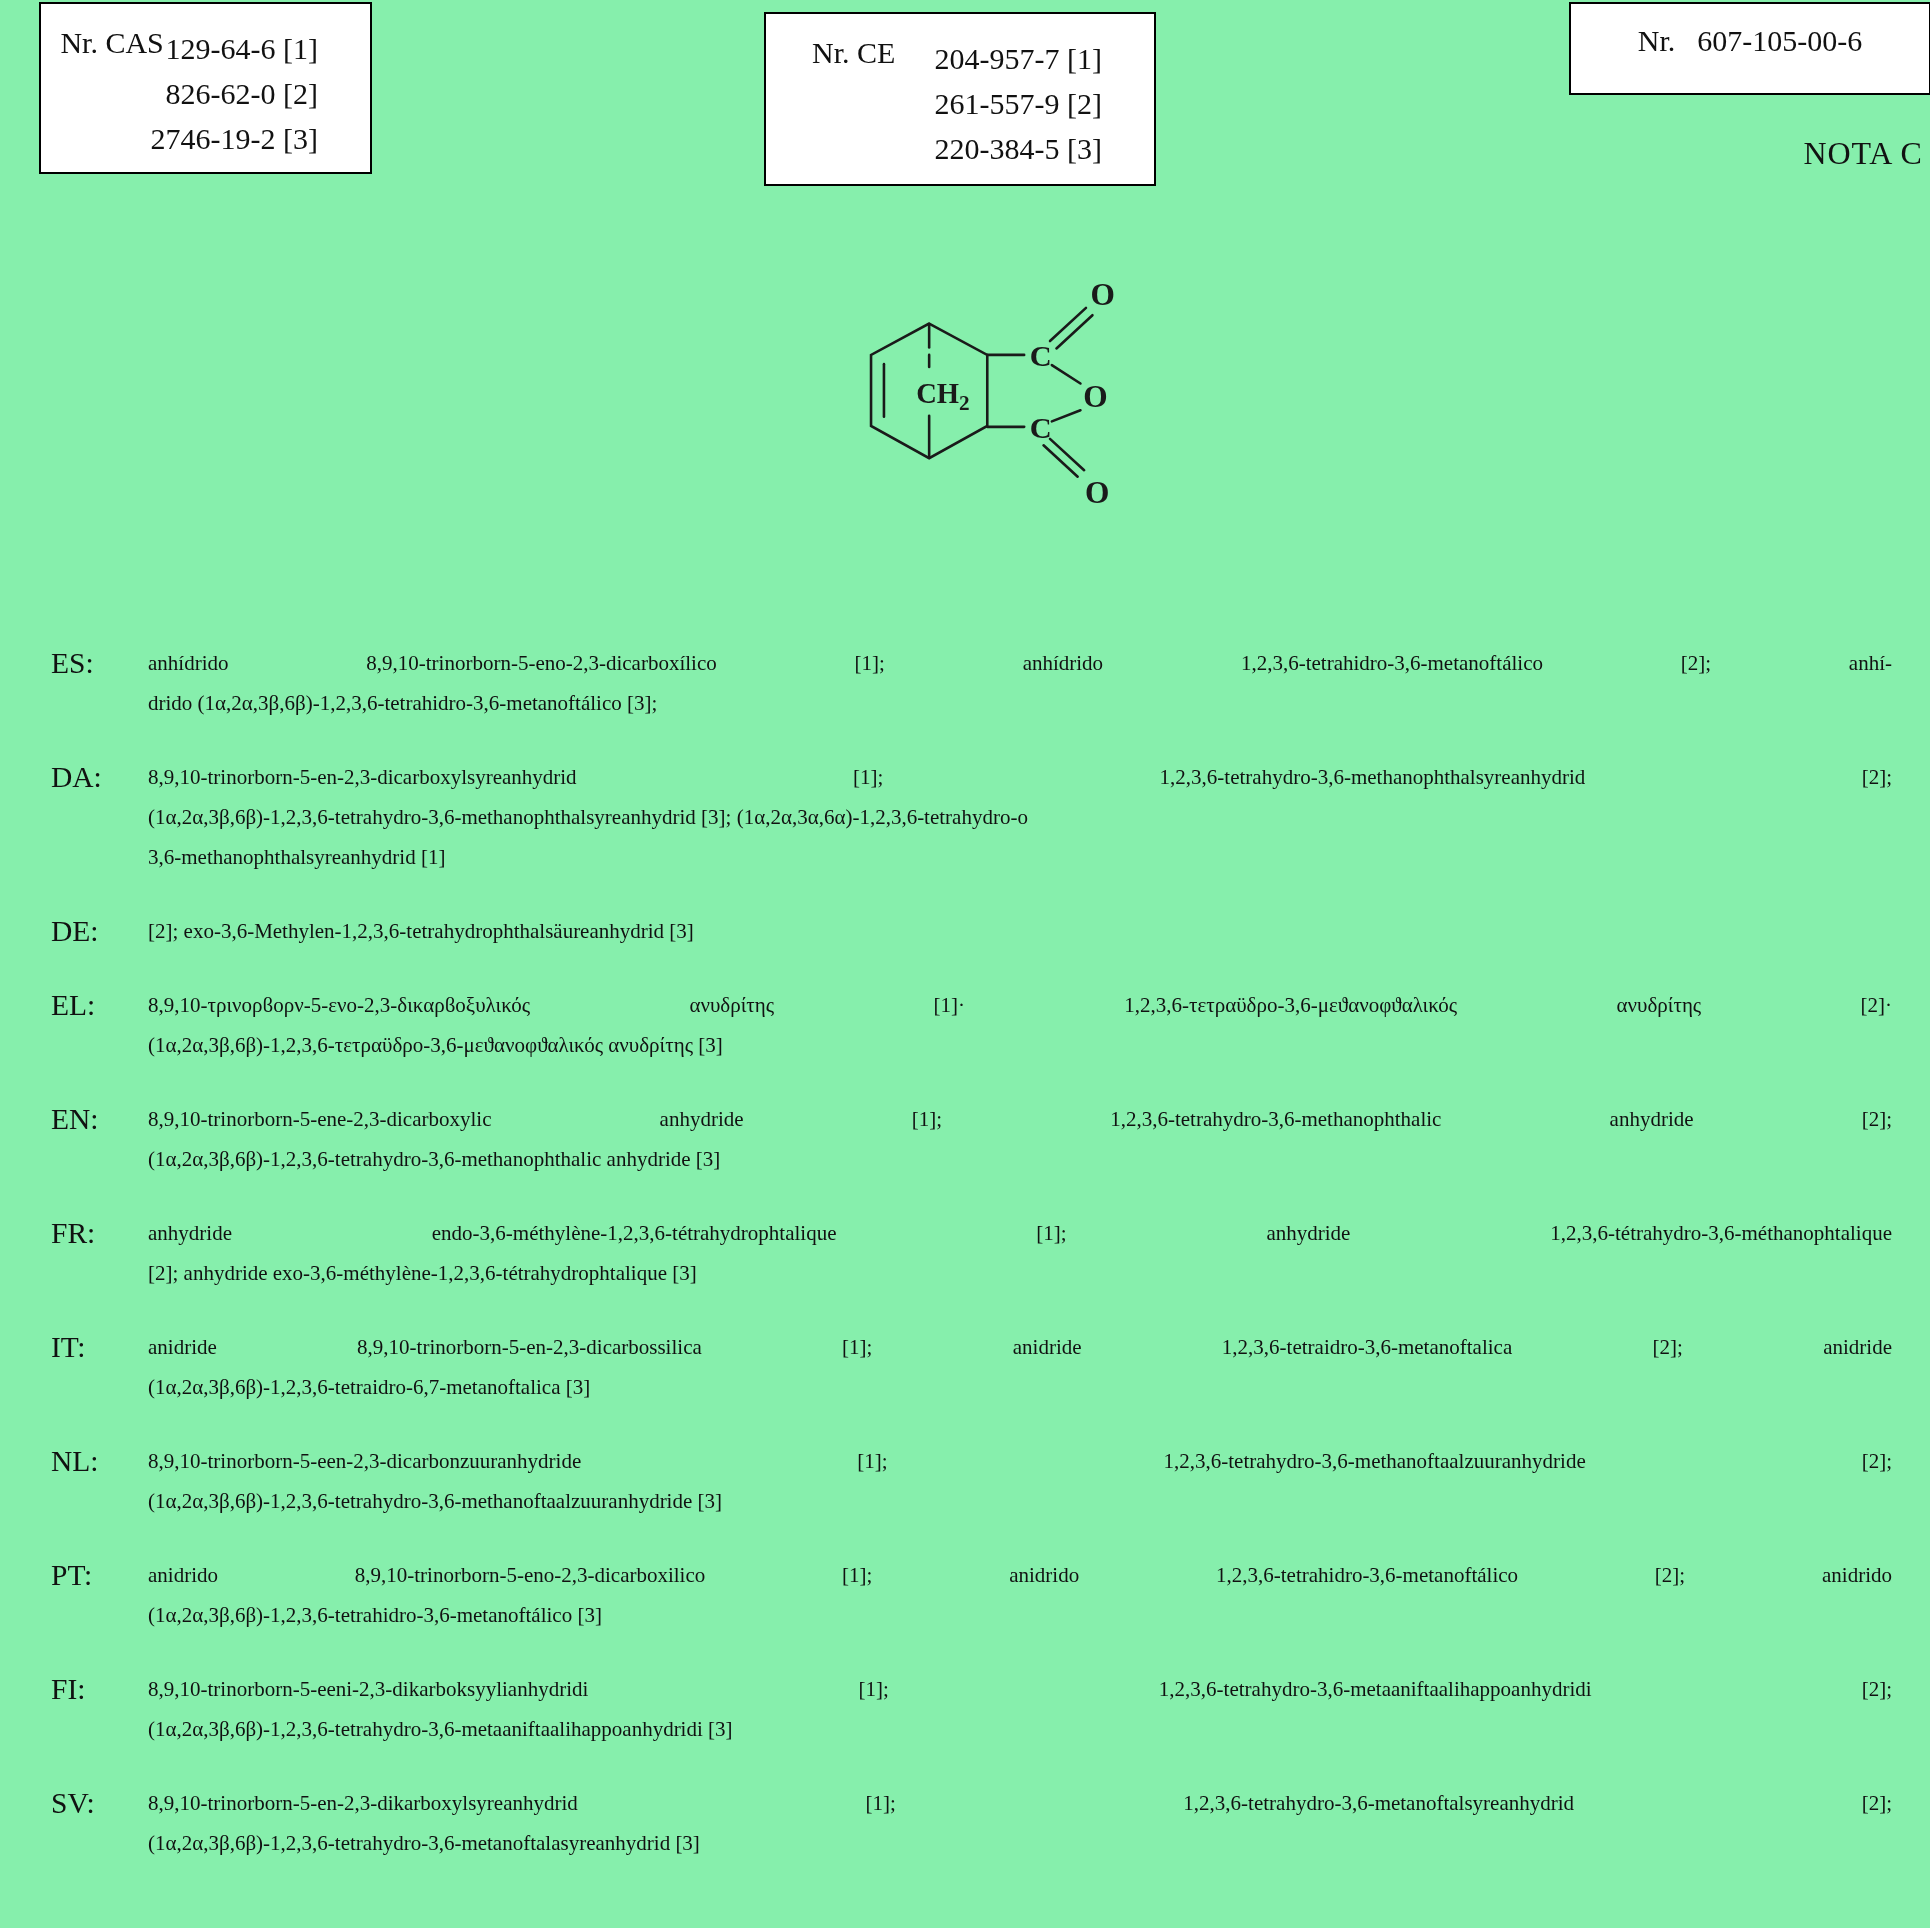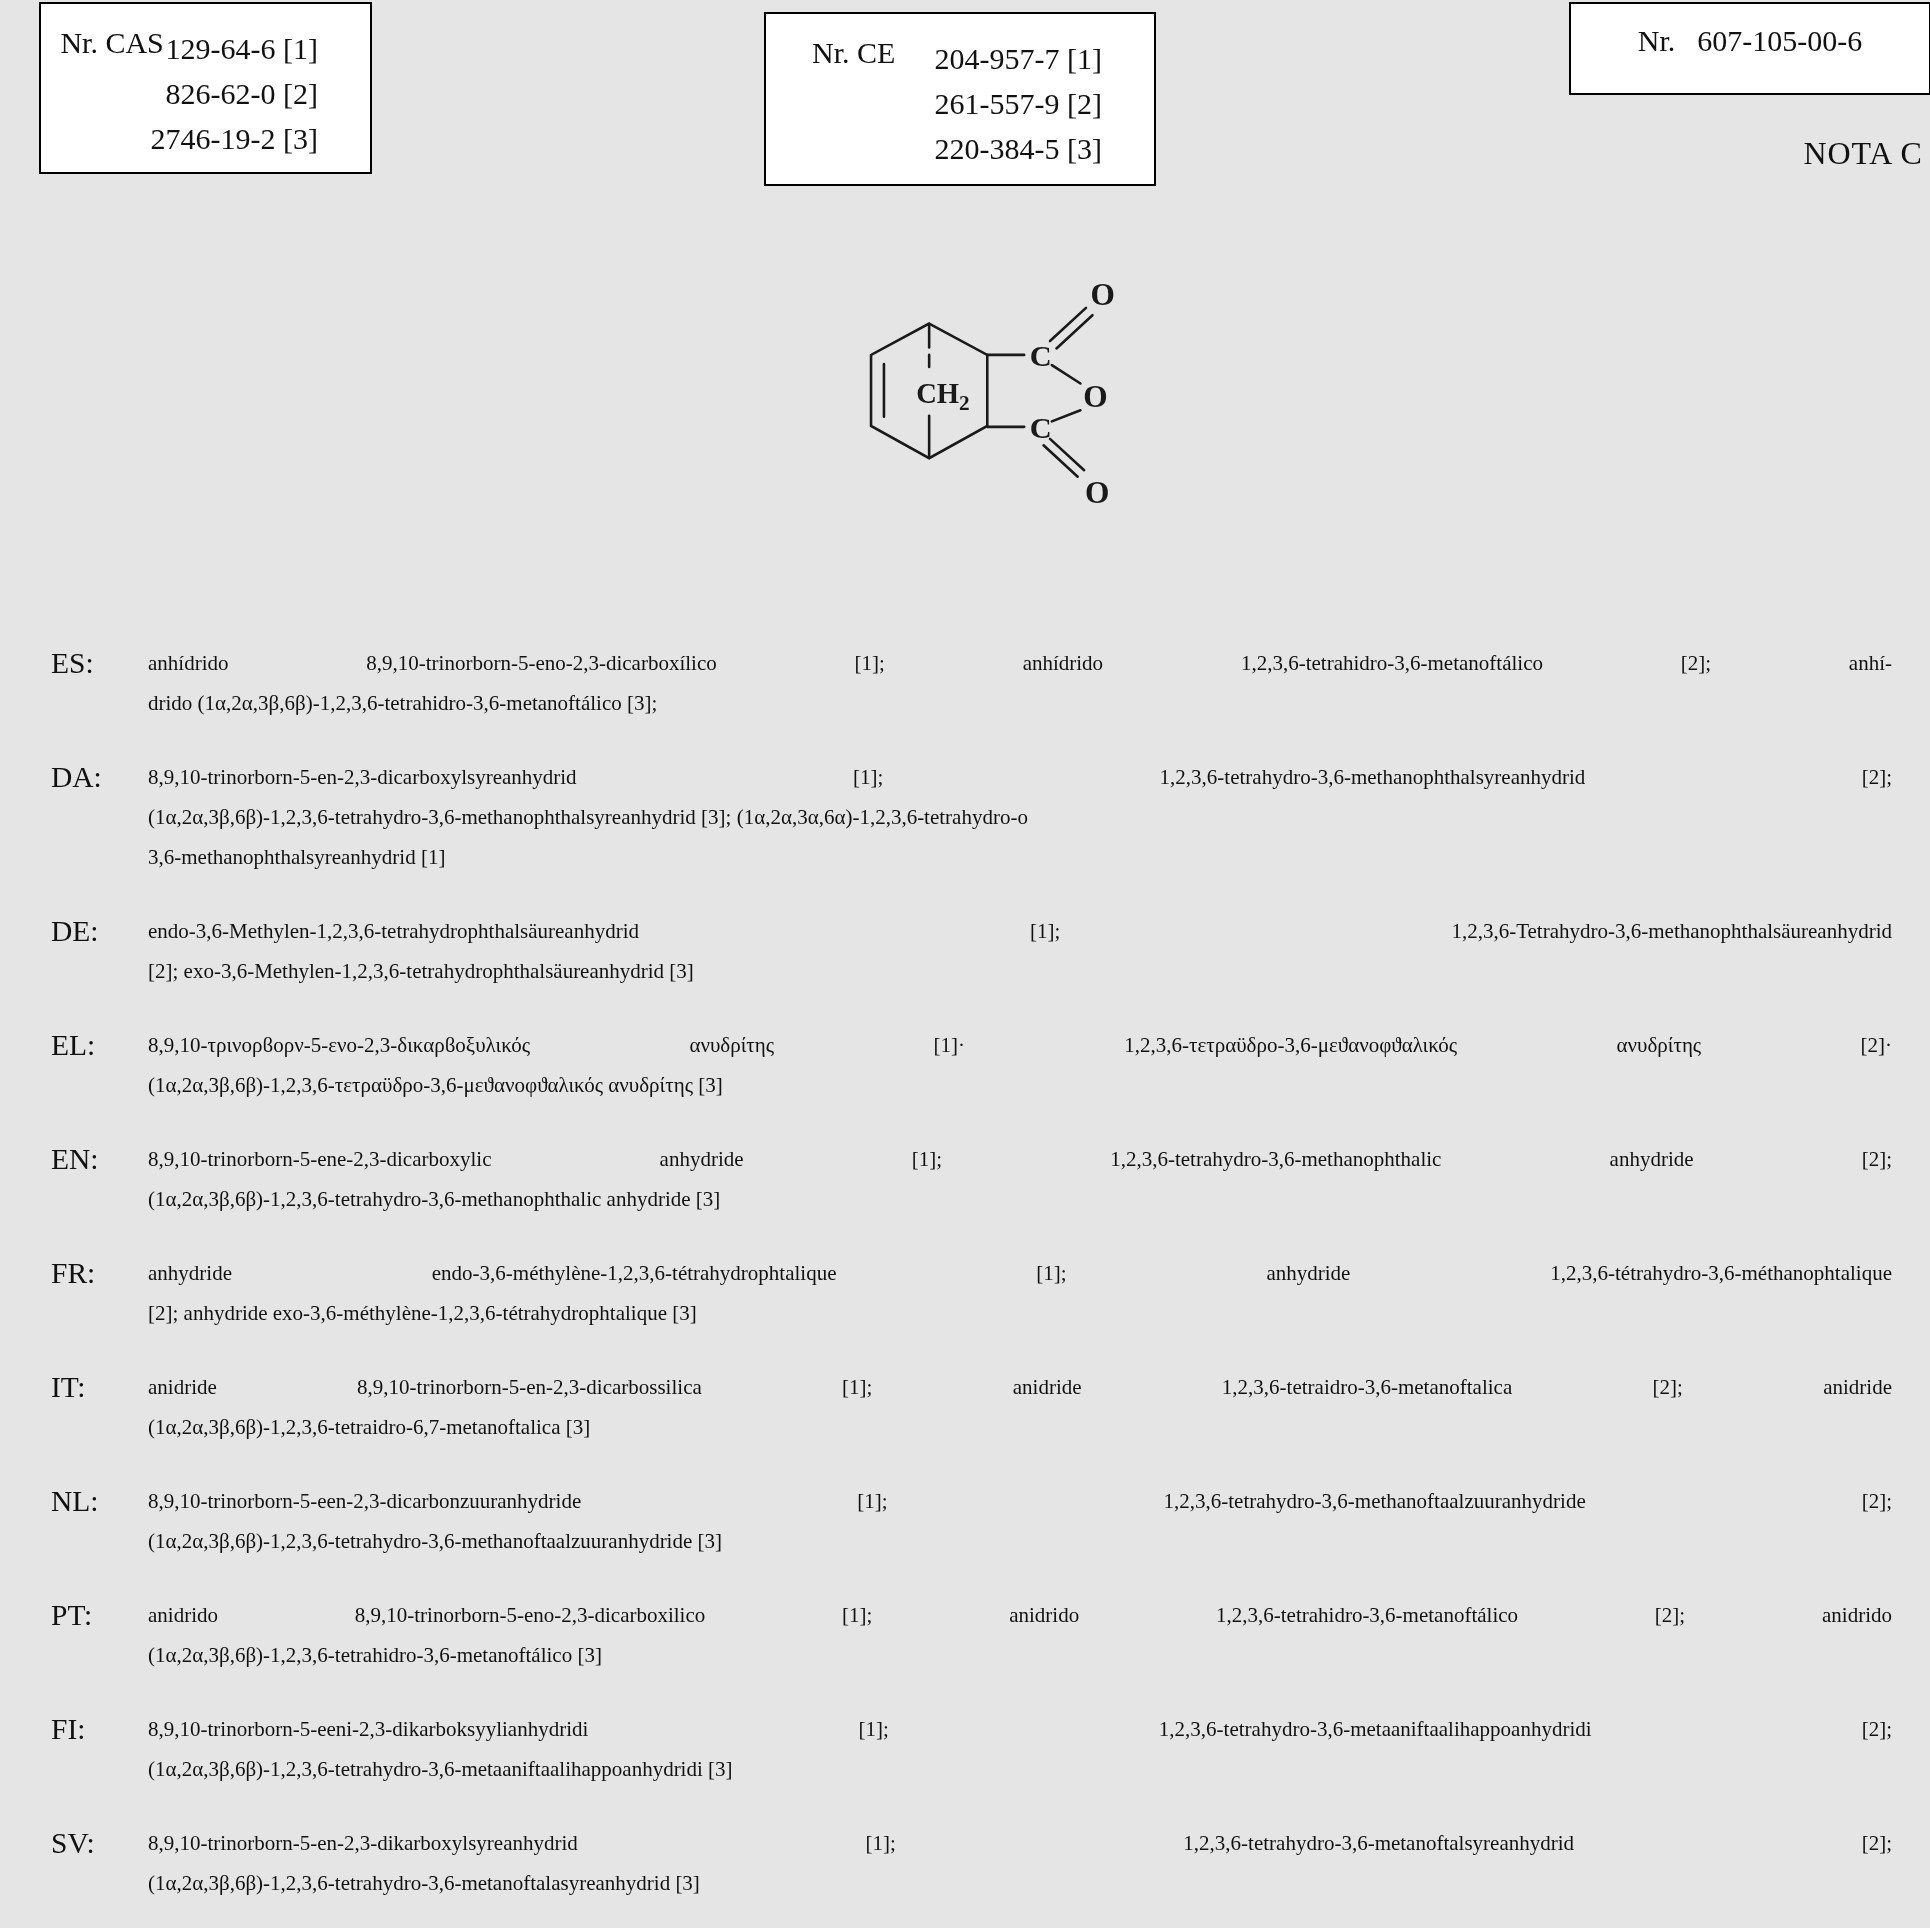--- a/index.html
+++ b/index.html
@@ -1,17 +1,17 @@
 <!DOCTYPE html>
 <html style="font-size:14.8px"><head>
 <meta charset="utf-8">
 <style>
   html,body { margin:0; padding:0; background:#ffffff; }
   .page {
-    position:relative; width:1931px; height:1928px; background:#e5e5e5;
+    position:relative; width:1931px; height:1928px; background:#86efac;
     font-family:"Liberation Serif","DejaVu Serif",serif; color:#111;
     overflow:hidden;
   }
   .hbox { position:absolute; border:2.8px solid #000; background:#fff; }
   #cas-box  { left:39px;  top:1.8px; width:329px; height:168px; }
   #ce-box   { left:764px; top:12px; width:388px; height:170px; }
   #index-box{ left:1569px;top:1.8px; width:358px; height:89px;  }
   .box-label { position:absolute; left:19.4px; top:22px; font-size:30px; white-space:nowrap; }
   #ce-box .box-label { left:46px; }
   .box-values { position:absolute; right:52px; top:22px; text-align:right; font-size:30px; line-height:45px; }
@@ -110,21 +110,20 @@
       <div class="entry-lines">
         <div class="line just">8,9,10-trinorborn-5-en-2,3-dicarboxylsyreanhydrid [1]; 1,2,3,6-tetrahydro-3,6-methanophthalsyreanhydrid [2];</div>
         <div class="line">(1α,2α,3β,6β)-1,2,3,6-tetrahydro-3,6-methanophthalsyreanhydrid [3]; (1α,2α,3α,6α)-1,2,3,6-tetrahydro-o</div>
         <div class="line">3,6-methanophthalsyreanhydrid [1]</div>
       </div>
     </div>
 
     <div class="entry">
       <div class="entry-code">DE:</div>
       <div class="entry-lines">
-        <div class="line just">endo-3,6-Methylen-1,2,3,6-tetrahydrophthalsäureanhydrid [1]; 1,2,3,6-Tetrahydro-3,6-methanophthalsäureanhydrid</div>
         <div class="line">[2]; exo-3,6-Methylen-1,2,3,6-tetrahydrophthalsäureanhydrid [3]</div>
       </div>
     </div>
 
     <div class="entry">
       <div class="entry-code">EL:</div>
       <div class="entry-lines">
         <div class="line just">8,9,10-τρινορϐορν-5-ενο-2,3-δικαρϐοξυλικός ανυδρίτης [1]· 1,2,3,6-τετραϋδρο-3,6-μεϑανοφϑαλικός ανυδρίτης [2]·</div>
         <div class="line">(1α,2α,3β,6β)-1,2,3,6-τετραϋδρο-3,6-μεϑανοφϑαλικός ανυδρίτης [3]</div>
       </div>

